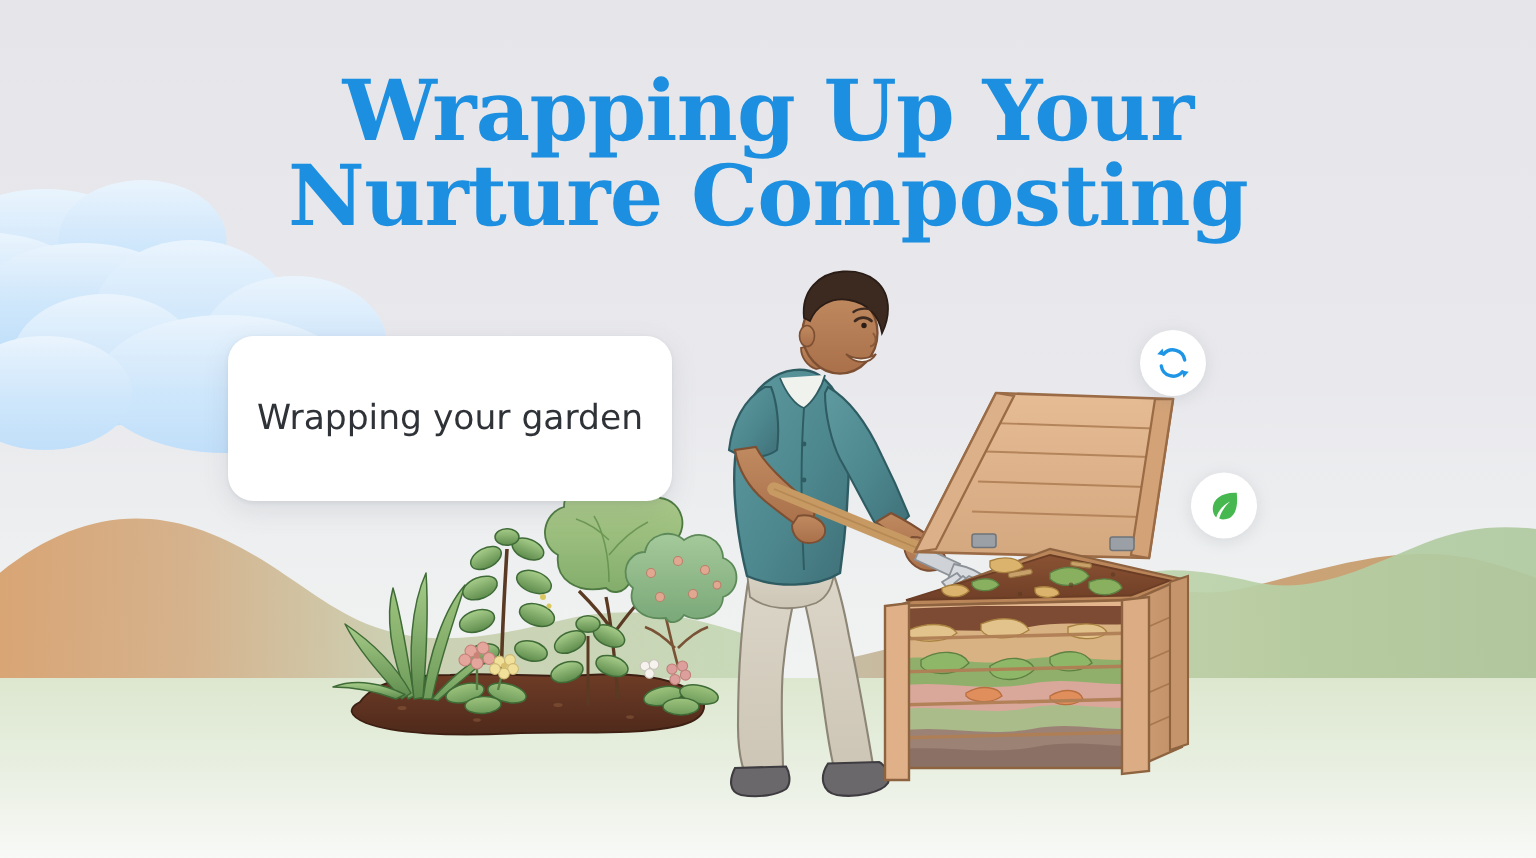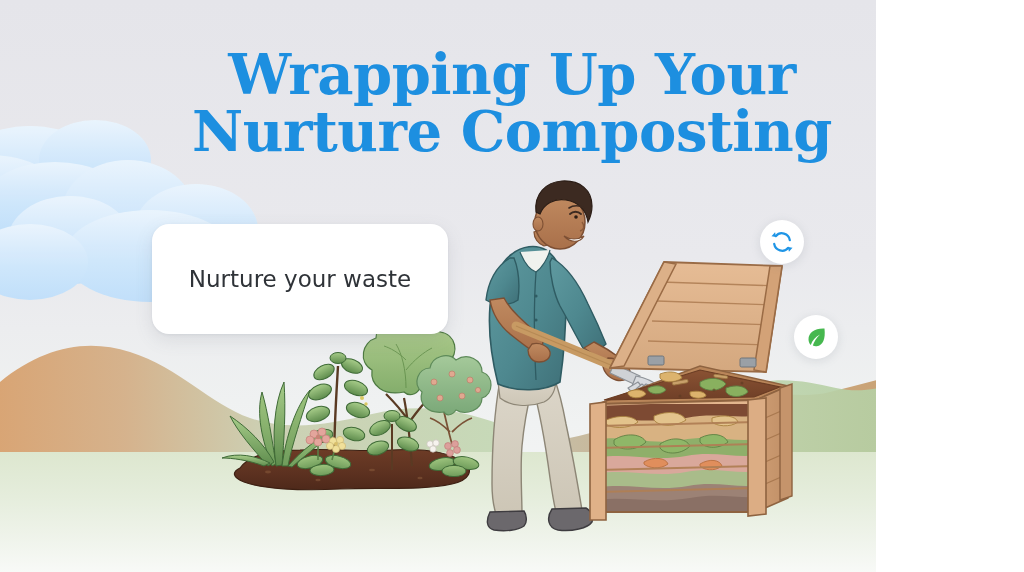--- a/index.html
+++ b/index.html
@@ -4,21 +4,21 @@
 <title>Wrapping Up Your Spring Composting</title>
 <style>
   * { margin:0; padding:0; box-sizing:border-box; }
   html,body{ background:#ffffff; }
   body{
     font-family:"Liberation Sans", sans-serif;
     width:1024px; height:572px; overflow:hidden;
   }
   #scene{
     position:relative;
-    width:876px; height:572px;
+    width:1024px; height:572px;
     overflow:hidden;
     background:linear-gradient(180deg,#e6e6ea 0%, #e8e8ec 30%, #eceef0 55%, #f2f4f3 75%, #fafbfa 100%);
   }
   .layer{ position:absolute; left:0; top:0; width:1024px; height:572px; }
   svg.layer{ display:block; }
 
   
   #title-block{
     position:absolute; left:0; top:46px; width:1024px;
     text-align:center; z-index:40;
@@ -538,21 +538,21 @@
     </g>
   </svg>
 
   <div id="title-block">
     <span class="tline">Wrapping Up Your</span>
     <span class="tline">Nurture Composting</span>
   </div>
 
   <div id="subtitle-card">
     <div class="sub-text">
-      <span>Nurture your waste</span>
+      <span>Wrapping your garden</span>
     </div>
   </div>
 
   <div class="badge" id="badge-recycle">
     <svg width="26" height="26" viewBox="0 0 24 24">
       <g fill="none" stroke="#1f95e6" stroke-width="2.1" stroke-linecap="round">
         <path d="M 19.2,10.2 A 7.4,7.4 0 0 0 6.2,6.6"></path>
         <path d="M 4.8,13.8 A 7.4,7.4 0 0 0 17.8,17.4"></path>
       </g>
       <path d="M 5.6,3.0 L 6.6,7.4 L 2.3,6.6 Z" fill="#1f95e6"></path>

